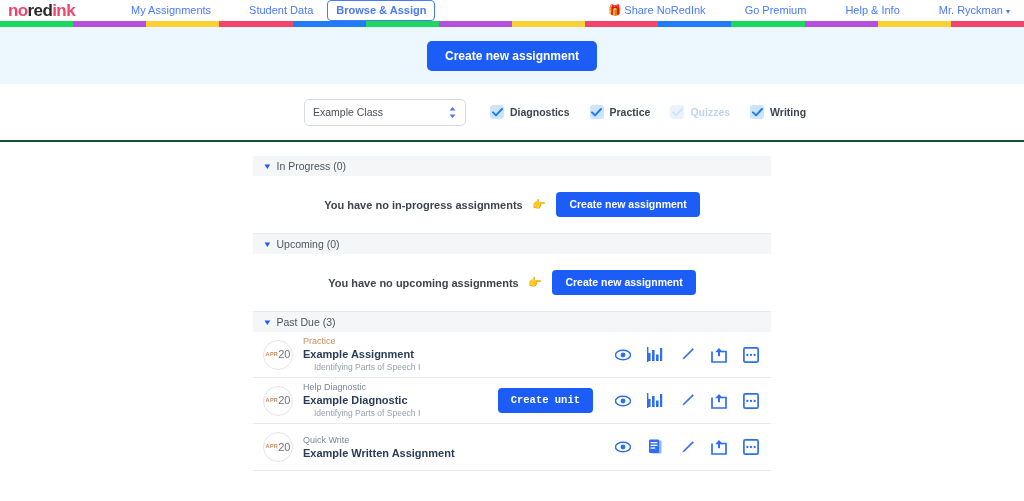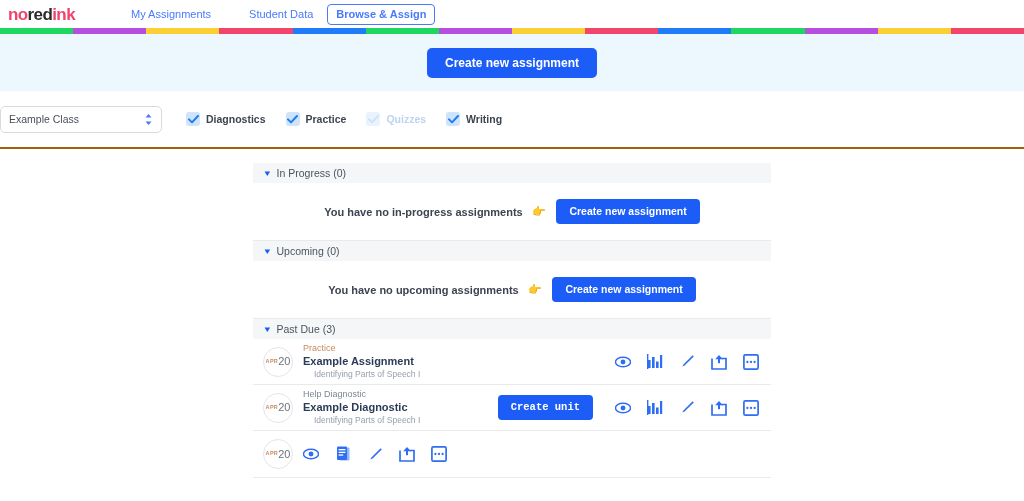--- a/index.html
+++ b/index.html
@@ -8,21 +8,21 @@
     width: 1024px; height: 501px;
     overflow: hidden;
     background: #ffffff;
     font-family: "Liberation Sans", sans-serif;
     -webkit-font-smoothing: antialiased;
   }
 
   
   .navbar {
     position: relative;
-    height: 28px;
+    height: 21px;
     background: #ffffff;
     display: flex;
     align-items: center;
     padding: 0 10px 0 8px;
     gap: 42px;
   }
   .brand {
     font-size: 17px;
     font-weight: bold;
     letter-spacing: -0.6px;
@@ -92,21 +92,22 @@
     line-height: 1;
     white-space: nowrap;
   }
 
   
   .filterbar {
     background: #ffffff;
     height: 58px;
     display: flex;
     align-items: center;
-    border-bottom: 2px solid #a16207;
+    border-bottom: 2px solid #14532d;
+    padding-left: 304px;
   }
   .class-select {
     position: relative;
     width: 162px;
     height: 27px;
     border: 1px solid #d7dbe0;
     border-radius: 5px;
     background: #ffffff;
     display: flex;
     align-items: center;
@@ -270,20 +271,26 @@
 </style>
 </head>
 <body>
 
 <div class="navbar">
   <div class="nav-left">
     <div class="brand"><span class="no">no</span><span class="red">red</span><span class="ink">ink</span></div>
     <a class="nav-link" href="#">My Assignments</a>
     <a class="nav-link" href="#">Student Data</a>
     <a class="nav-link boxed" href="#">Browse &amp; Assign</a>
+  </div>
+  <div class="nav-right">
+    <a class="nav-link" href="#"><span class="gift-icon">🎁</span><span>Share NoRedInk</span></a>
+    <a class="nav-link" href="#">Go Premium</a>
+    <a class="nav-link" href="#">Help &amp; Info</a>
+    <a class="nav-link" href="#"><span>Mr. Ryckman</span><span class="caret-small">▾</span></a>
   </div>
 </div>
 
 <div class="stripe" id="stripe">
     <span style="background: rgb(30, 215, 96); flex: 1 1 0px;"></span>
     <span style="background: rgb(182, 79, 224); flex: 1 1 0px;"></span>
     <span style="background: rgb(251, 208, 52); flex: 1 1 0px;"></span>
     <span style="background: rgb(242, 69, 107); flex: 1 1 0px;"></span>
     <span style="background: rgb(31, 123, 247); flex: 1 1 0px;"></span>
     <span style="background: rgb(30, 215, 96); flex: 1 1 0px;"></span>
@@ -470,20 +477,24 @@
                 <circle cx="11.6" cy="8" r="1.15" fill="#2f6ef2"></circle>
               </svg>
             </span>
           </div>
         </div>
         <div class="assign-row tall">
           <div class="date-badge">
             <span class="mon">APR</span>
             <span class="day">20</span>
           </div>
+          <div class="assign-info">
+            <div class="assign-type blue">Quick Write</div>
+            <div class="assign-name">Example Written Assignment</div>
+          </div>
           <div class="row-actions">
             <span class="icon-btn">
               <svg width="17" height="12" viewBox="0 0 17 12">
                 <ellipse cx="8.5" cy="6" rx="8" ry="5" fill="none" stroke="#2f6ef2" stroke-width="1.6"></ellipse>
                 <circle cx="8.5" cy="6" r="2.6" fill="#2f6ef2"></circle>
               </svg>
             </span>
             <span class="icon-btn">
               <svg width="15" height="16" viewBox="0 0 15 16">
                 <rect x="3.5" y="1.5" width="10" height="13" rx="1" fill="#8fb6f7"></rect>

